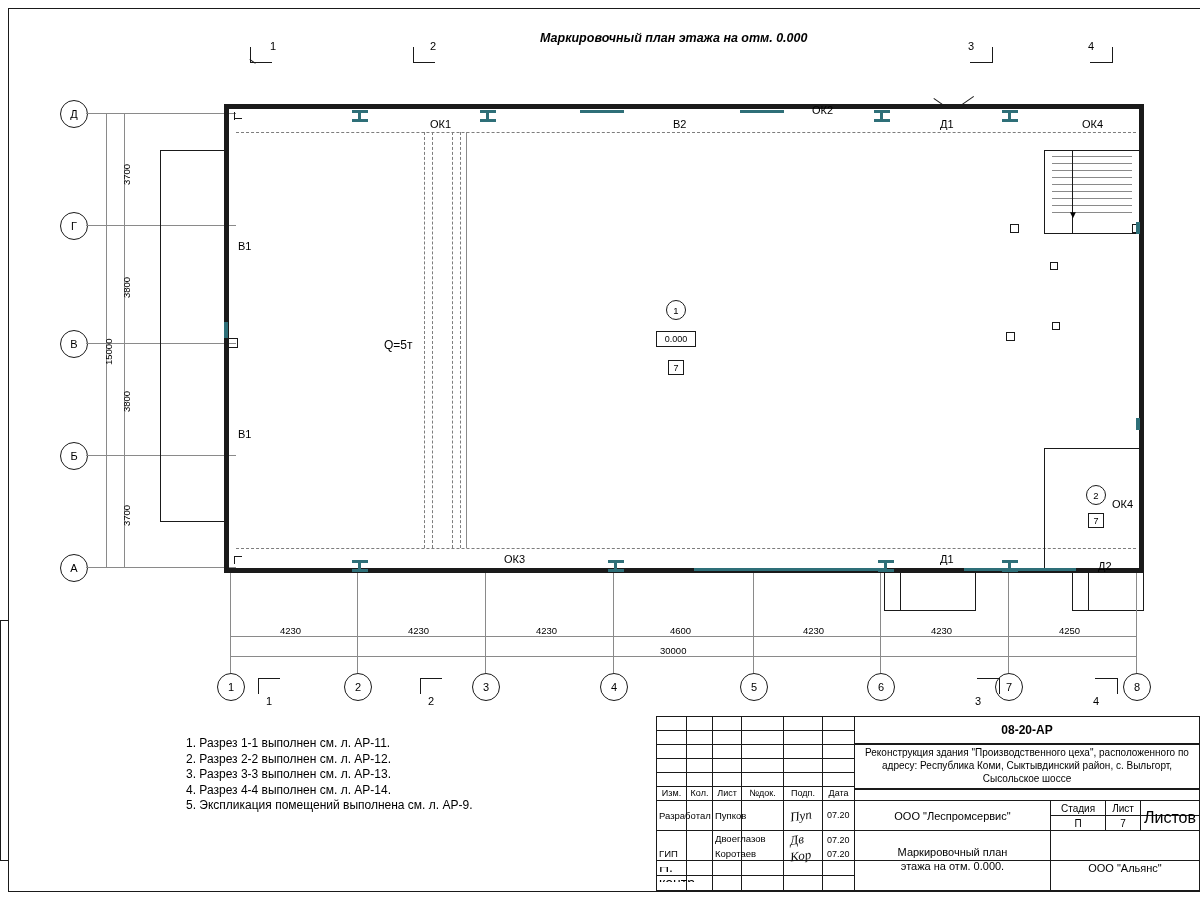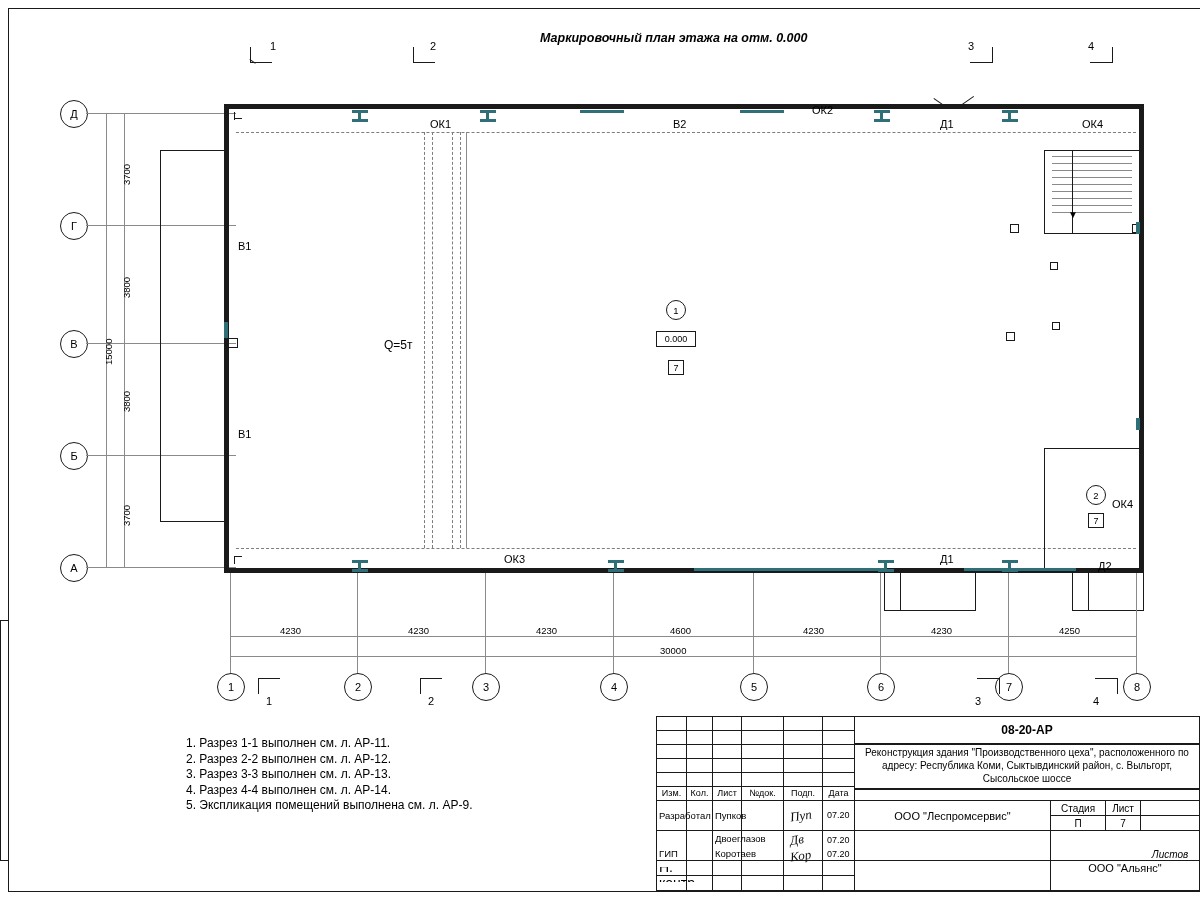--- a/index.html
+++ b/index.html
@@ -431,19 +431,21 @@
 
   <div class="stamp-cell ctr" style="left:855px; top:801px; width:195px; height:29px; border:none; font-size:11px;">ООО "Леспромсервис"</div>
   <div class="ln" style="left:1050px; top:800px; width:1px; height:30px;"></div>
   <div class="ln" style="left:1050px; top:830px; width:1px; height:61px;"></div>
   <div class="ln" style="left:1105px; top:800px; width:1px; height:30px;"></div>
   <div class="ln" style="left:1140px; top:800px; width:1px; height:30px;"></div>
   <div class="ln" style="left:1050px; top:815px; width:150px; height:1px;"></div>
 
   <div class="stamp-cell ctr" style="left:1051px; top:801px; width:54px; height:14px; border:none; font-size:10px;">Стадия</div>
   <div class="stamp-cell ctr" style="left:1106px; top:801px; width:34px; height:14px; border:none; font-size:10px;">Лист</div>
-  <div class="stamp-cell ctr" style="left:1141px; top:847px; width:58px; height:14px; border:none; font-size:10px;font-style:italic;">Листов</div>
+  <div class="stamp-cell ctr" style="left:1141px; top:811px; width:58px; height:14px; border:none; font-size:16px;">Листов</div>
   <div class="stamp-cell ctr" style="left:1051px; top:816px; width:54px; height:14px; border:none; font-size:10px;">П</div>
   <div class="stamp-cell ctr" style="left:1106px; top:816px; width:34px; height:14px; border:none; font-size:10px;">7</div>
 
+  <div class="stamp-cell ctr" style="left:855px; top:831px; width:195px; height:60px; border:none; font-size:11px; line-height:14px; display:block; text-align:center; padding-top:14px; white-space:pre-line;">Маркировочный план
+этажа на отм. 0.000.</div>
   <div class="stamp-cell ctr" style="left:1051px; top:831px; width:148px; height:60px; border:none; font-size:11px; padding-top:14px;">ООО "Альянс"</div>
 
 </div>
 
 </body></html>

